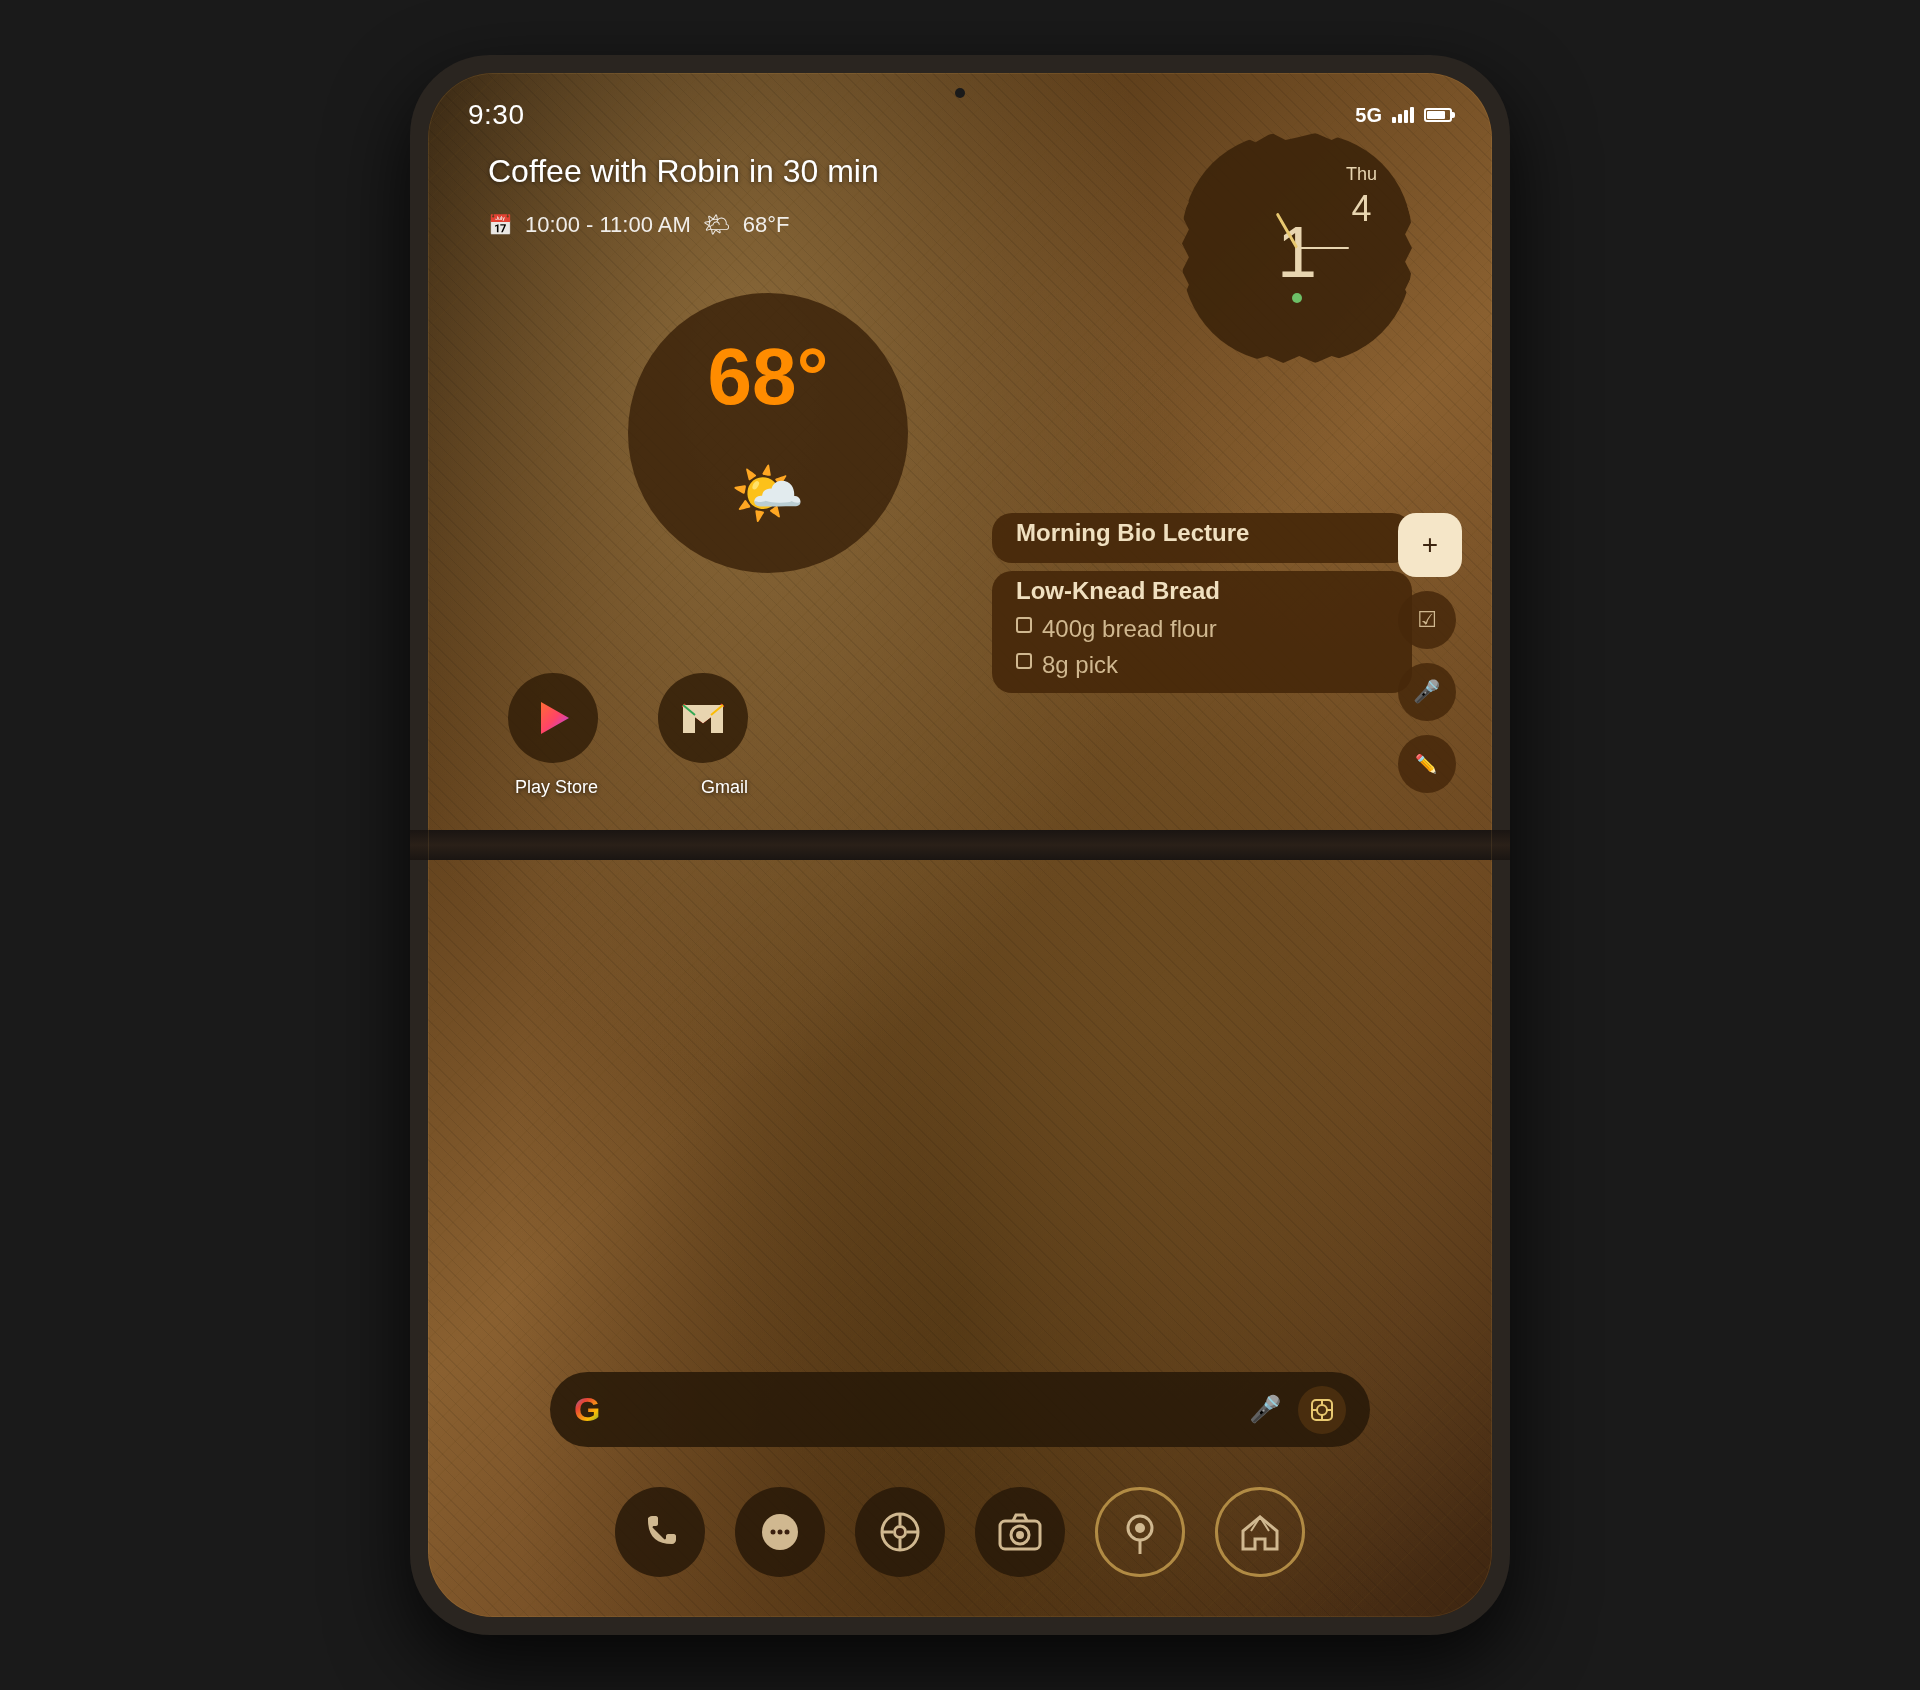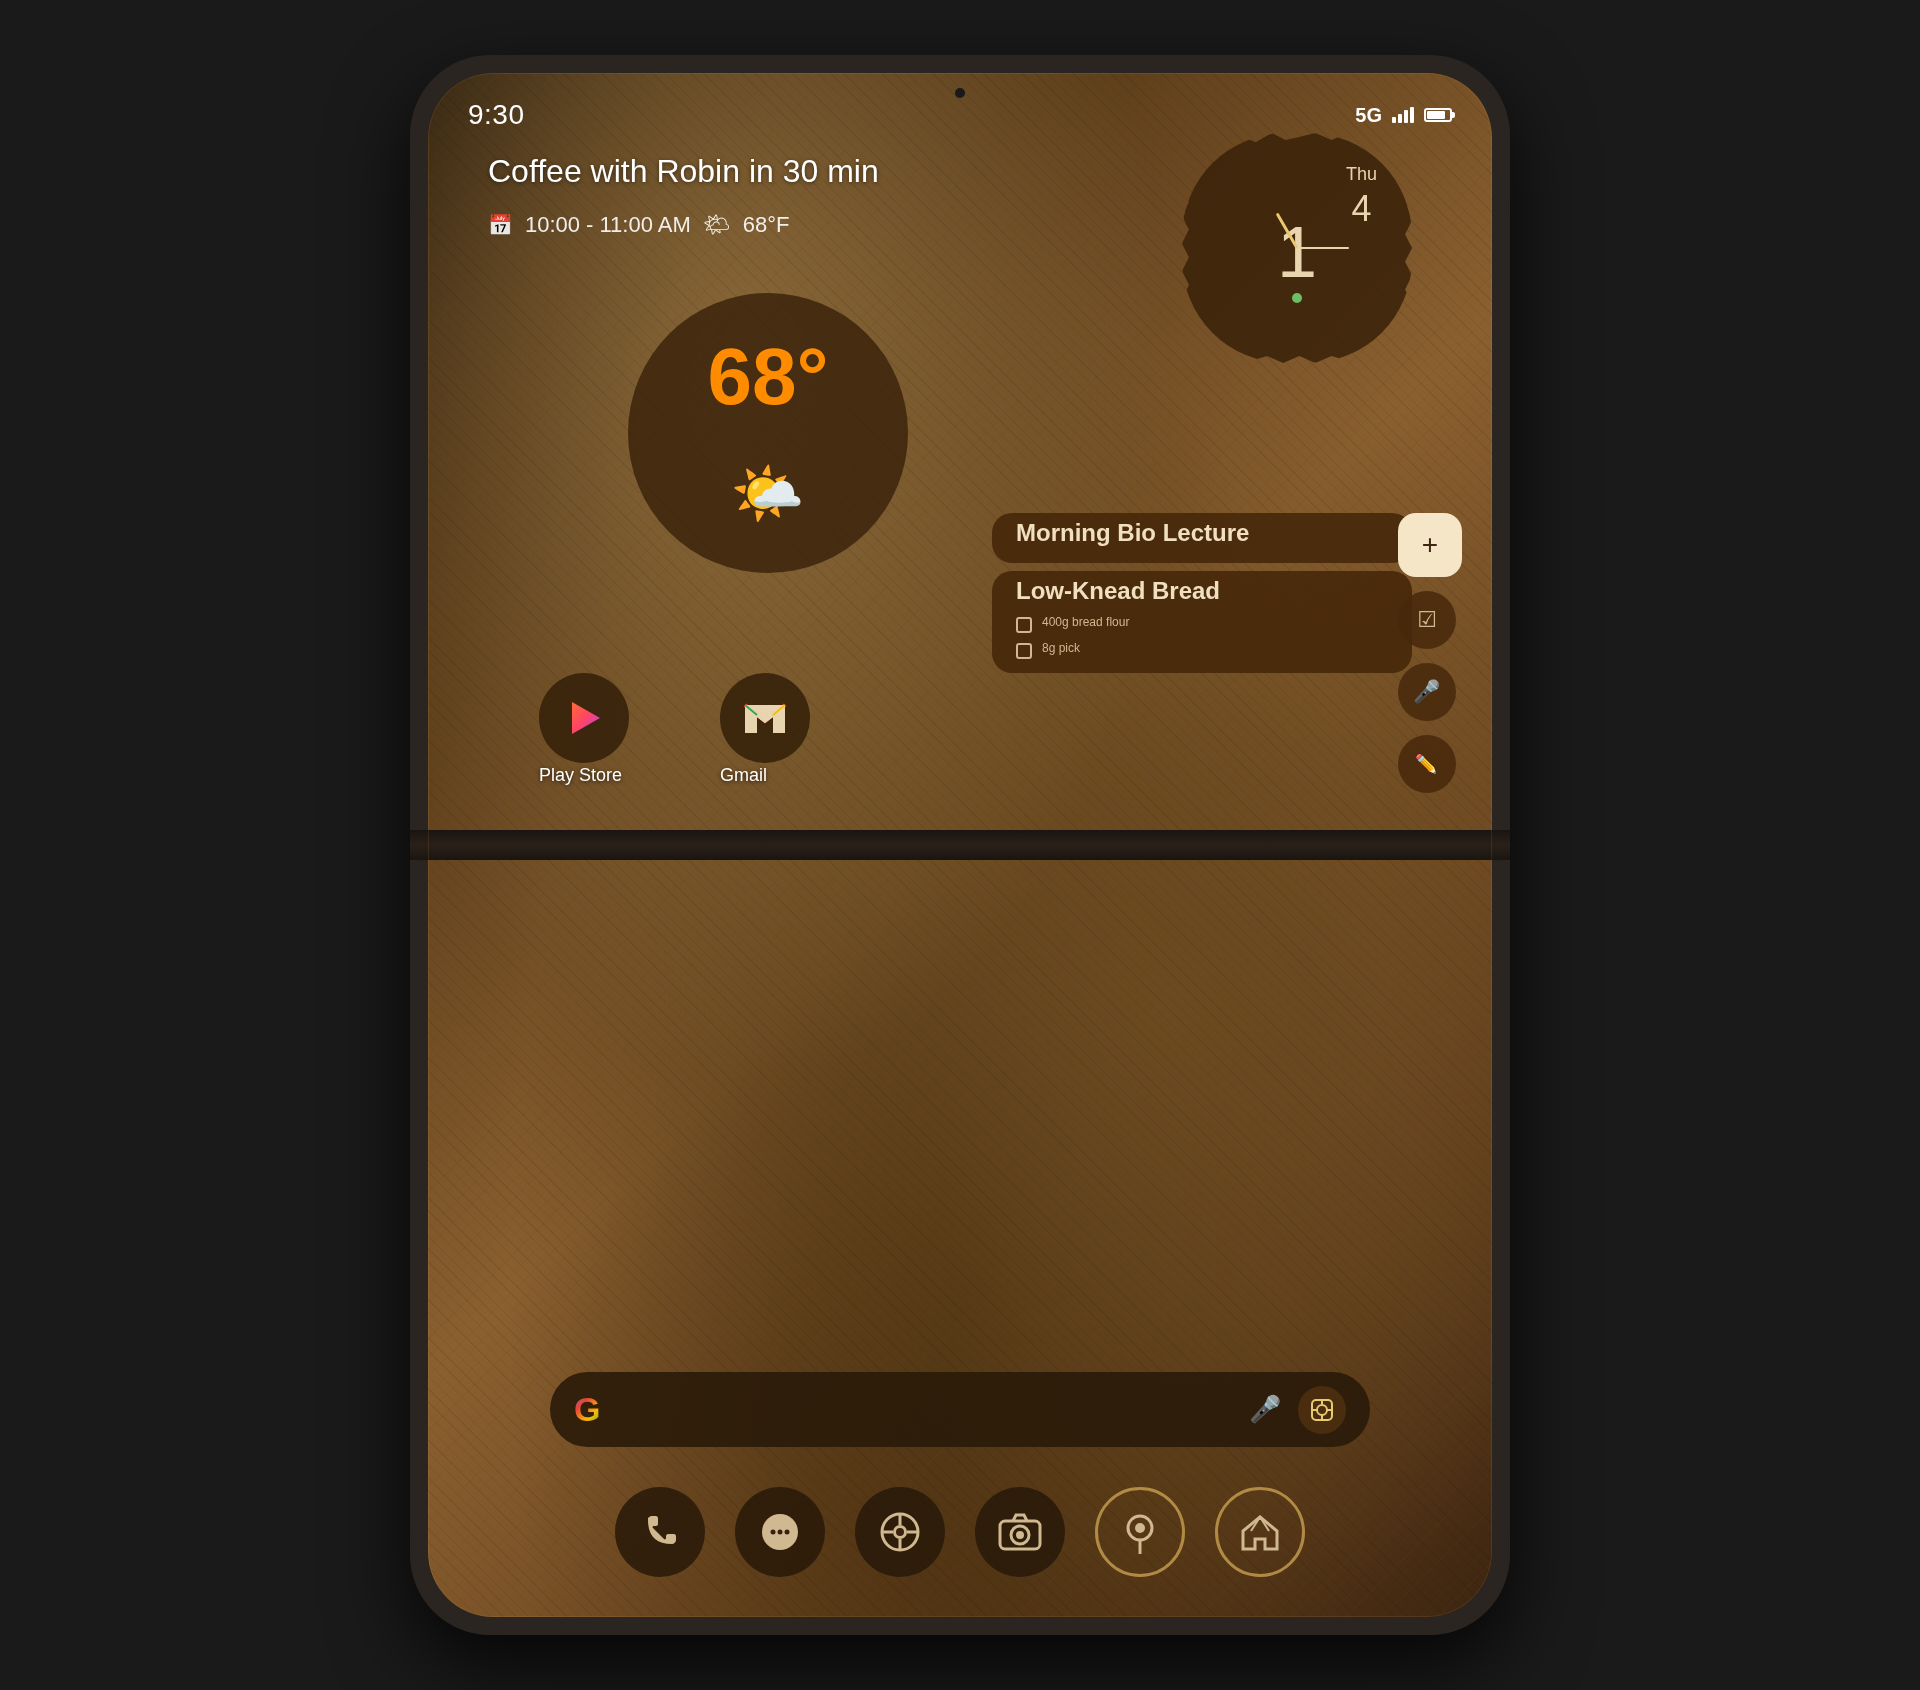--- a/index.html
+++ b/index.html
@@ -315,21 +315,21 @@
       color: #d0b890;
       font-size: 18px;
       line-height: 1.5;
     }
 
     .notes-list-item {
       display: flex;
       align-items: flex-start;
       gap: 10px;
       color: #d0b890;
-      font-size: 12px;
+      font-size: 24px;
       margin-bottom: 8px;
     }
 
     .checkbox-empty {
       width: 16px;
       height: 16px;
       border: 2px solid #d0b890;
       border-radius: 3px;
       flex-shrink: 0;
       margin-top: 2px;
@@ -398,24 +398,23 @@
     }
 
     .app-icon-pair {
       display: flex;
       gap: 60px;
     }
 
     .app-icon {
       display: flex;
       flex-direction: column;
-      align-items: flex-start;
-      gap: 2px;
+      align-items: flex-end;
+      gap: 14px;
       cursor: pointer;
-      margin-left: 31px;
     }
 
     .app-icon-bg {
       width: 90px;
       height: 90px;
       border-radius: 50%;
       background: rgba(50, 30, 8, 0.85);
       display: flex;
       align-items: center;
       justify-content: center;

